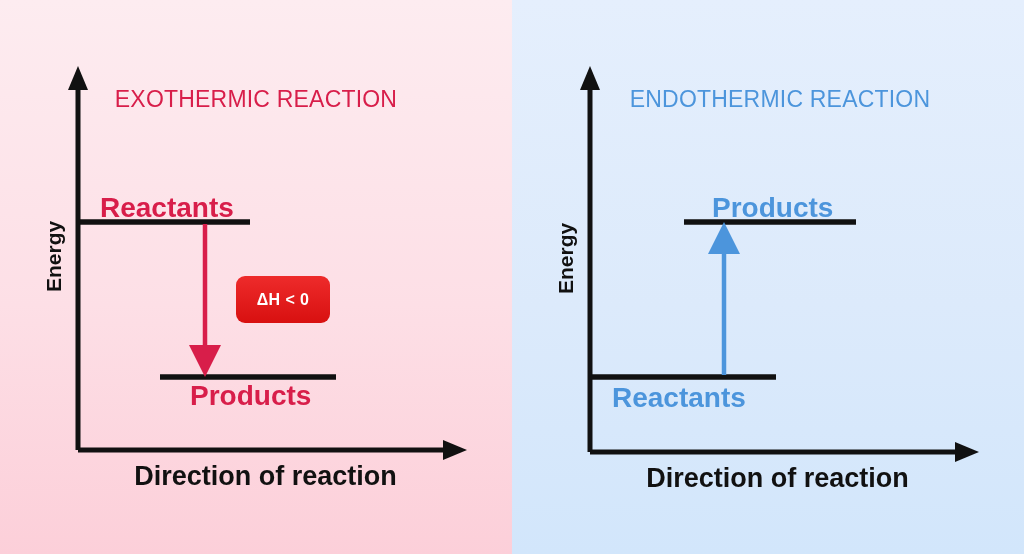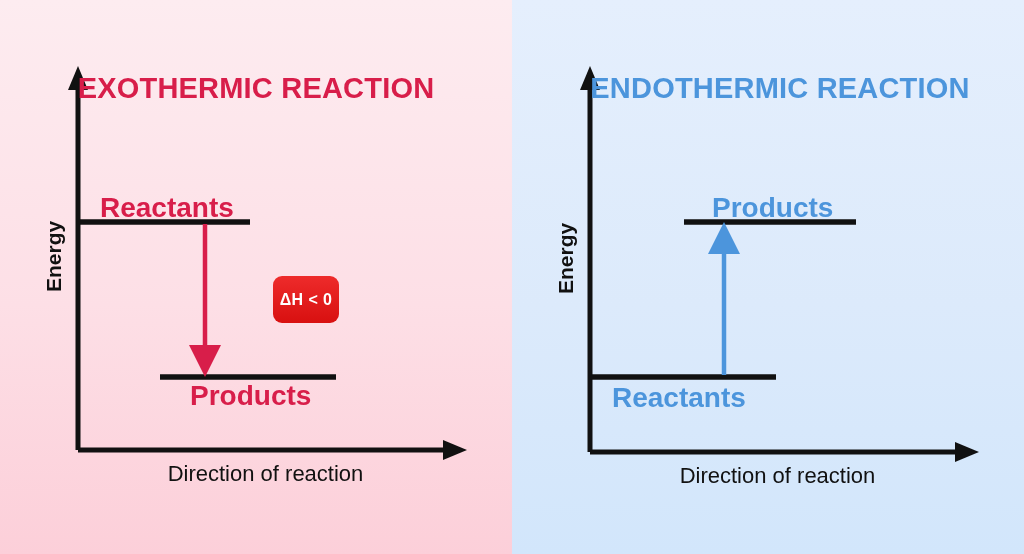--- a/index.html
+++ b/index.html
@@ -31,44 +31,44 @@
   }
   .axes {
     position: absolute;
     left: 0;
     top: 0;
     width: 512px;
     height: 554px;
   }
   .title {
     position: absolute;
-    top: 72px;
+    top: 86px;
     width: 512px;
     text-align: center;
-    font-size: 29px;
-    font-weight: bold;
+    font-size: 23px;
+    font-weight: normal;
     letter-spacing: 0.2px;
     white-space: nowrap;
   }
   #title-exo { color: #d81e4a; }
   #title-endo { color: #4c95dc; margin-left: 12px; }
 
   .axis-label-y {
     position: absolute;
     font-size: 21px;
     font-weight: bold;
     color: #111111;
     transform-origin: 50% 50%;
     transform: rotate(-90deg);
     white-space: nowrap;
   }
   .axis-label-x {
     position: absolute;
-    font-size: 22px;
-    font-weight: normal;
+    font-size: 27px;
+    font-weight: bold;
     color: #111111;
     white-space: nowrap;
     text-align: center;
   }
   .level-label {
     position: absolute;
     font-size: 28px;
     font-weight: bold;
     white-space: nowrap;
   }
@@ -82,23 +82,22 @@
     justify-content: center;
     border-radius: 9px;
     color: #ffffff;
     font-size: 16px;
     font-weight: bold;
     letter-spacing: 0.4px;
     white-space: nowrap;
   }
   #badge-exo {
     left: 236px; top: 276px;
-    width: 66px; height: 47px;
+    width: 94px; height: 47px;
     background: linear-gradient(180deg, #ee2b2b 0%, #d81010 100%);
-    margin-left: 37px;
   }
 </style>
 </head>
 <body>
 
 <div id="stage">
 
   <div class="panel" id="panel-exo">
 
     <svg class="axes" viewBox="0 0 512 554">

